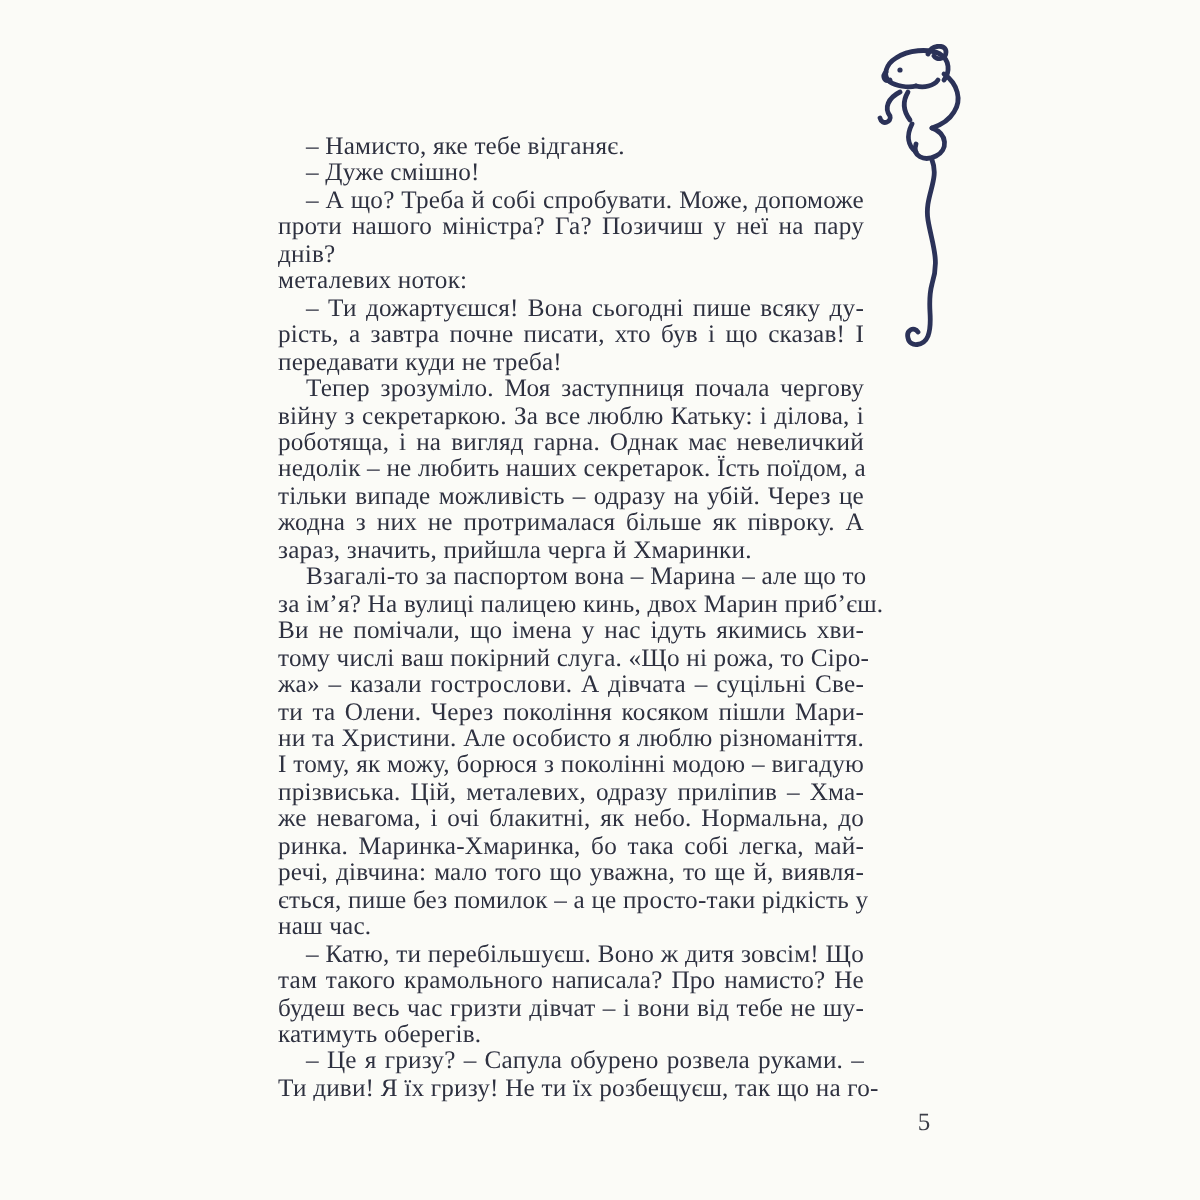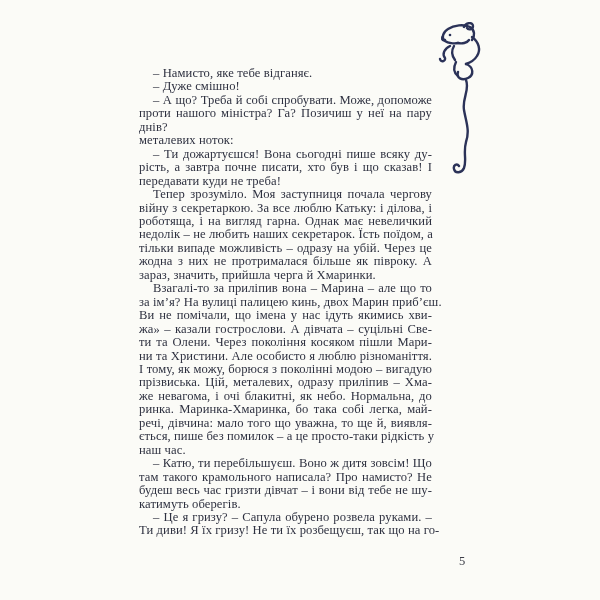--- a/index.html
+++ b/index.html
@@ -61,23 +61,24 @@
       <div class="line first">– Ти дожартуєшся! Вона сьогодні пише всяку ду-</div>
       <div class="line">рість, а завтра почне писати, хто був і що сказав! І</div>
       <div class="line last">передавати куди не треба!</div>
       <div class="line first">Тепер зрозуміло. Моя заступниця почала чергову</div>
       <div class="line">війну з секретаркою. За все люблю Катьку: і ділова, і</div>
       <div class="line">роботяща, і на вигляд гарна. Однак має невеличкий</div>
       <div class="line">недолік – не любить наших секретарок. Їсть поїдом, а</div>
       <div class="line">тільки випаде можливість – одразу на убій. Через це</div>
       <div class="line">жодна з них не протрималася більше як півроку. А</div>
       <div class="line last">зараз, значить, прийшла черга й Хмаринки.</div>
-      <div class="line first">Взагалі-то за приліпив вона – Марина – але що то</div>
+      <div class="line first">Взагалі-то за паспортом вона – Марина – але що то</div>
       <div class="line">за ім’я? На вулиці палицею кинь, двох Марин приб’єш.</div>
       <div class="line">Ви не помічали, що імена у нас ідуть якимись хви-</div>
+      <div class="line">тому числі ваш покірний слуга. «Що ні рожа, то Сіро-</div>
       <div class="line">жа» – казали гострослови. А дівчата – суцільні Све-</div>
       <div class="line">ти та Олени. Через покоління косяком пішли Мари-</div>
       <div class="line">ни та Христини. Але особисто я люблю різноманіття.</div>
       <div class="line">І тому, як можу, борюся з поколінні модою – вигадую</div>
       <div class="line">прізвиська. Цій, металевих, одразу приліпив – Хма-</div>
       <div class="line">же невагома, і очі блакитні, як небо. Нормальна, до</div>
       <div class="line">ринка. Маринка-Хмаринка, бо така собі легка, май-</div>
       <div class="line">речі, дівчина: мало того що уважна, то ще й, виявля-</div>
       <div class="line">ється, пише без помилок – а це просто-таки рідкість у</div>
       <div class="line last">наш час.</div>

